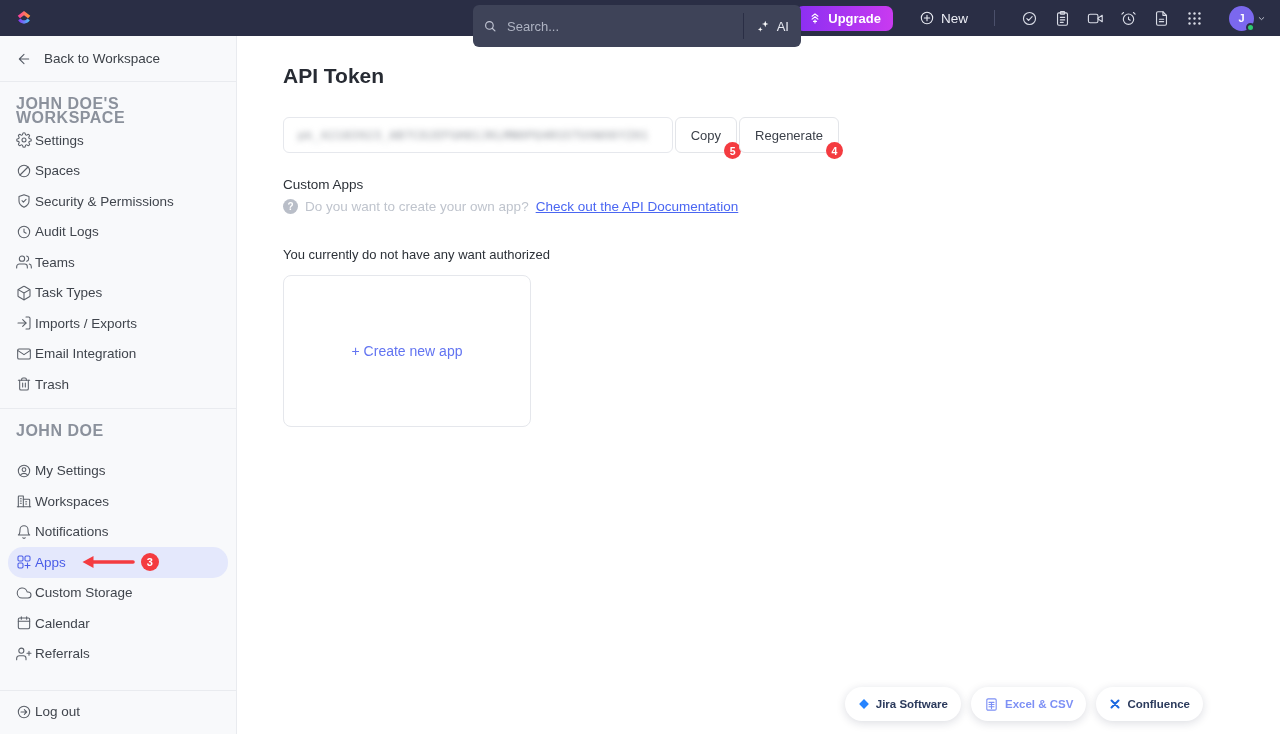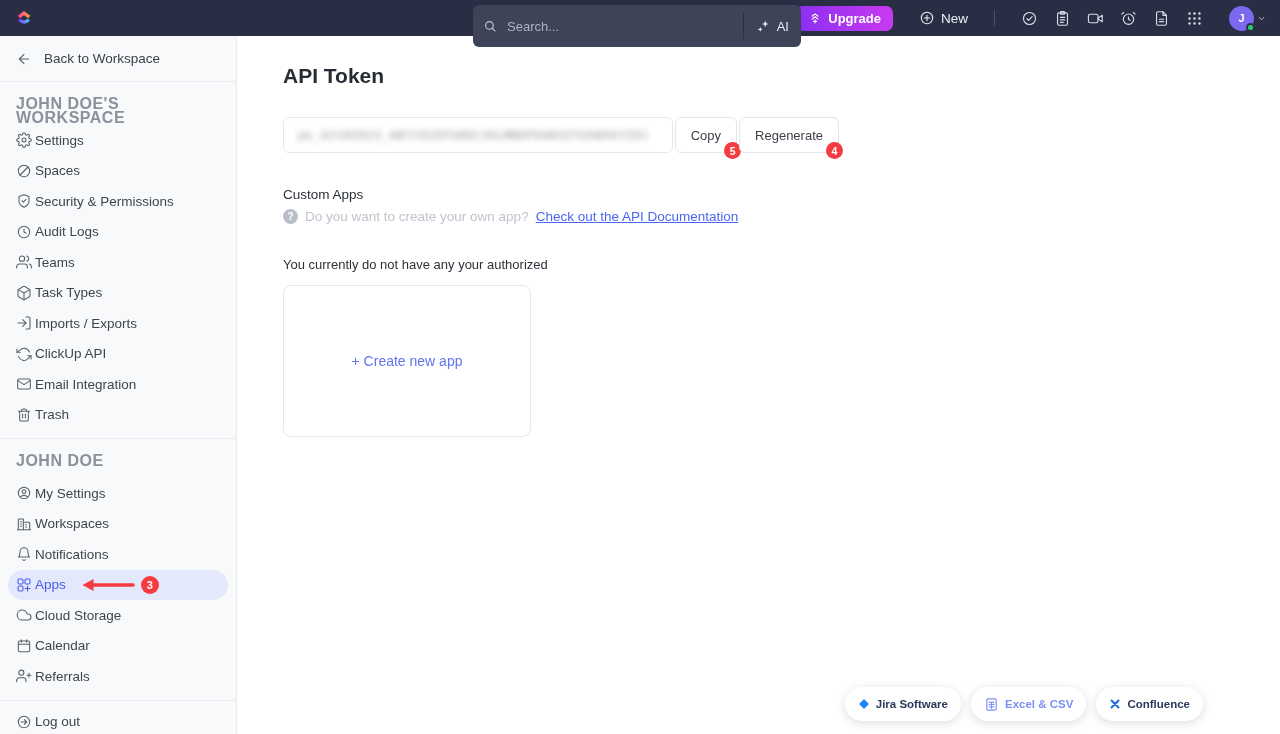--- a/index.html
+++ b/index.html
@@ -36,21 +36,21 @@
   .chev{color:#c6cad6;display:flex}
   
   .sidebar{position:absolute;top:36px;left:0;bottom:0;width:237px;background:#f8f9fb;
            border-right:1px solid #e9ebef;box-sizing:border-box;display:flex;flex-direction:column}
   .back{height:45px;border-bottom:1px solid #e9ebef;display:flex;align-items:center;gap:12px;
         padding-left:16px;font-size:13.5px;color:#3c4148;cursor:pointer;flex:none}
   .back .ic{color:#565c66;display:flex}
   .sb-label{margin:15px 16px 0;font-size:16px;font-weight:700;color:#8b919c;letter-spacing:.5px;
             height:14px;line-height:14px}
   .sb-items{margin-top:14px}
-  .sb-items.sec1{margin-top:10px}
+  .sb-items.sec1{margin-top:18px}
   .sb-item{display:flex;align-items:center;gap:3px;padding:0 8px 0 16px;height:30.5px;
            font-size:13.5px;color:#40454d;cursor:pointer;box-sizing:border-box}
   .sb-item .ic{color:#5b6069;display:flex;flex:none}
   .sb-item.selected{background:#e4e8fc;margin:0 8px;padding-left:8px;border-radius:15px;color:#4a5ce8}
   .sb-item.selected .ic{color:#4a5ce8}
   .sb-divider{height:1px;background:#e9ebef;margin-top:8px;flex:none}
   .sb-spacer{flex:1}
   .logout{margin:6px 0 7px;flex:none}
   .apps-arrow{display:flex;margin-left:12px}
   .badge-apps{width:18px;height:18px;border-radius:50%;background:#f43b40;color:#fff;font-size:11px;
@@ -63,21 +63,21 @@
   .token-field{flex:1;border:1px solid #e6e8ed;border-radius:6px;height:36px;display:flex;
                align-items:center;padding:0 14px;overflow:hidden;box-sizing:border-box;background:#fff}
   .masked{filter:blur(3px);font-family:"DejaVu Sans Mono",monospace;font-size:11px;color:#7e838b;
           letter-spacing:1px;white-space:nowrap}
   .tok-btn{position:relative;margin-left:2px;height:36px;padding:0 15px;background:#fff;
            border:1px solid #e3e5e9;border-radius:6px;font-size:13px;color:#3a3f48;cursor:pointer;
            font-family:inherit}
   .num-badge{position:absolute;right:-5px;bottom:-7px;width:17px;height:17px;border-radius:50%;
              background:#f43b40;color:#fff;font-size:10.5px;font-weight:700;display:flex;
              align-items:center;justify-content:center}
-  .section-heading{margin-top:34px;font-size:13.5px;color:#2c3138}
+  .section-heading{margin-top:24px;font-size:13.5px;color:#2c3138}
   .help-row{margin-top:7px;display:flex;align-items:center;gap:7px;font-size:13.5px;color:#bfc4cd}
   .q-icon{width:15px;height:15px;border-radius:50%;background:#b9bec8;color:#fff;font-size:10px;
           font-weight:700;display:inline-flex;align-items:center;justify-content:center;flex:none}
   .api-link{color:#4a66f2;text-decoration:underline;cursor:pointer}
   .empty-text{margin-top:33px;font-size:13px;color:#2c3138}
   .create-box{margin-top:13px;width:248px;height:152px;border:1px solid #e5e7ec;border-radius:8px;
               display:flex;align-items:center;justify-content:center;cursor:pointer;background:#fff;
               box-sizing:border-box}
   .create-label{color:#6274f1;font-size:14px}
   
@@ -290,30 +290,20 @@
               <path d="M15 3h4a2 2 0 0 1 2 2v14a2 2 0 0 1-2 2h-4"></path>
               <path d="M10 17l5-5-5-5"></path>
               <path d="M15 12H3"></path>
             </svg>
           </span>
           <span class="lbl">Imports / Exports</span>
         </div>
         <div class="sb-item">
           <span class="ic">
             <svg width="16" height="16" viewBox="0 0 24 24" fill="none" stroke="currentColor" stroke-width="1.6" stroke-linecap="round" stroke-linejoin="round">
-              <path d="M1.5 4.5v5h5"></path>
-              <path d="M22.5 19.5v-5h-5"></path>
-              <path d="M20.2 9a8.5 8.5 0 0 0-14-3.2L1.5 9.5M22.5 14.5l-4.7 4.7a8.5 8.5 0 0 1-14-3.2"></path>
-            </svg>
-          </span>
-          <span class="lbl">ClickUp API</span>
-        </div>
-        <div class="sb-item">
-          <span class="ic">
-            <svg width="16" height="16" viewBox="0 0 24 24" fill="none" stroke="currentColor" stroke-width="1.6" stroke-linecap="round" stroke-linejoin="round">
               <rect x="2.5" y="4.5" width="19" height="15" rx="2"></rect>
               <path d="M21 7l-9 6-9-6"></path>
             </svg>
           </span>
           <span class="lbl">Email Integration</span>
         </div>
         <div class="sb-item">
           <span class="ic">
             <svg width="16" height="16" viewBox="0 0 24 24" fill="none" stroke="currentColor" stroke-width="1.6" stroke-linecap="round" stroke-linejoin="round">
               <path d="M3.5 6.5h17"></path>
@@ -374,21 +364,21 @@
             </svg>
           </span>
           <span class="badge-apps">3</span>
         </div>
         <div class="sb-item">
           <span class="ic">
             <svg width="16" height="16" viewBox="0 0 24 24" fill="none" stroke="currentColor" stroke-width="1.6" stroke-linecap="round" stroke-linejoin="round">
               <path d="M18 10.5h-1.3A7.5 7.5 0 1 0 9 19.5h9a4.5 4.5 0 0 0 0-9z"></path>
             </svg>
           </span>
-          <span class="lbl">Cloud Storage</span>
+          <span class="lbl">Custom Storage</span>
         </div>
         <div class="sb-item">
           <span class="ic">
             <svg width="16" height="16" viewBox="0 0 24 24" fill="none" stroke="currentColor" stroke-width="1.6" stroke-linecap="round" stroke-linejoin="round">
               <rect x="3.5" y="4.5" width="17" height="16" rx="2"></rect>
               <path d="M16 2.5v4M8 2.5v4M3.5 9.5h17"></path>
             </svg>
           </span>
           <span class="lbl">Calendar</span>
         </div>
@@ -434,21 +424,21 @@
     </button>
   </div>
 
   <div class="section-heading">Custom Apps</div>
   <div class="help-row">
     <span class="q-icon">?</span>
     <span>Do you want to create your own app?</span>
     <span class="api-link">Check out the API Documentation</span>
   </div>
 
-  <div class="empty-text">You currently do not have any your authorized</div>
+  <div class="empty-text">You currently do not have any want authorized</div>
 
   <div class="create-box">
     <span class="create-label">+ Create new app</span>
   </div>
 </main>
 
 <div class="pills" id="pills">
     <div class="pill">
       <span class="p-ic">
         <svg width="12" height="12" viewBox="0 0 24 24">

